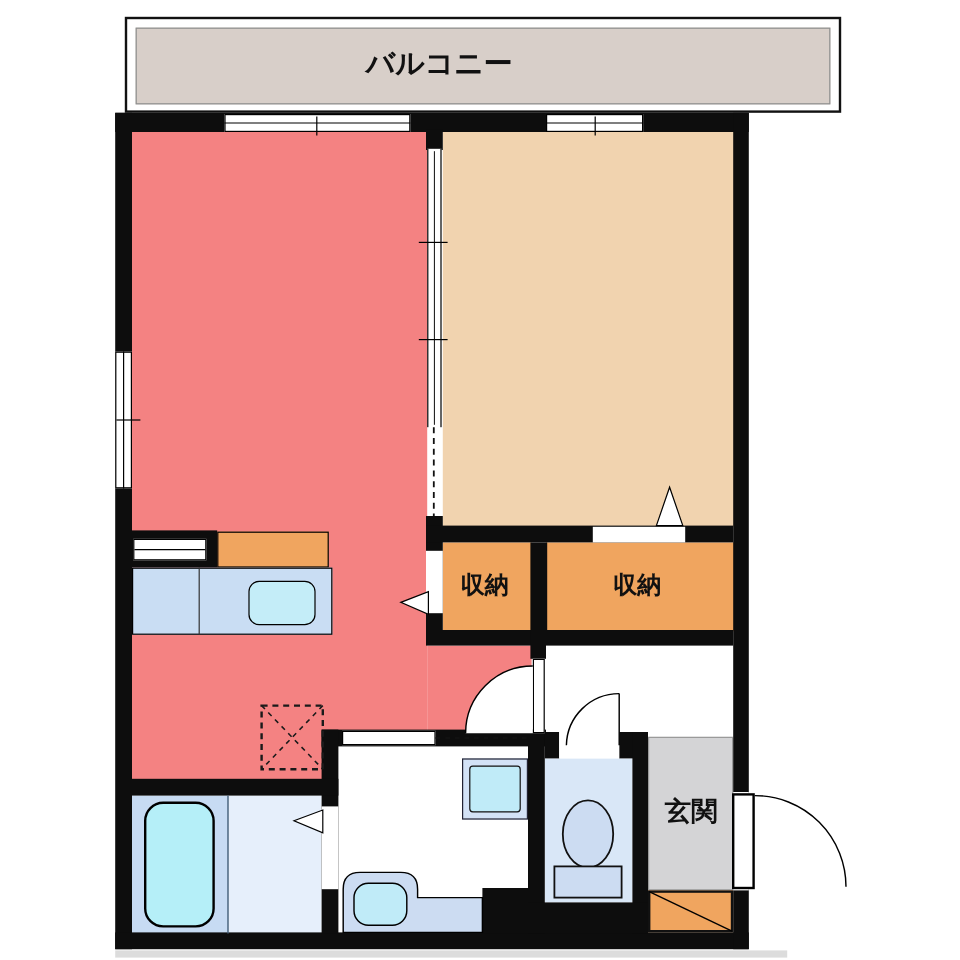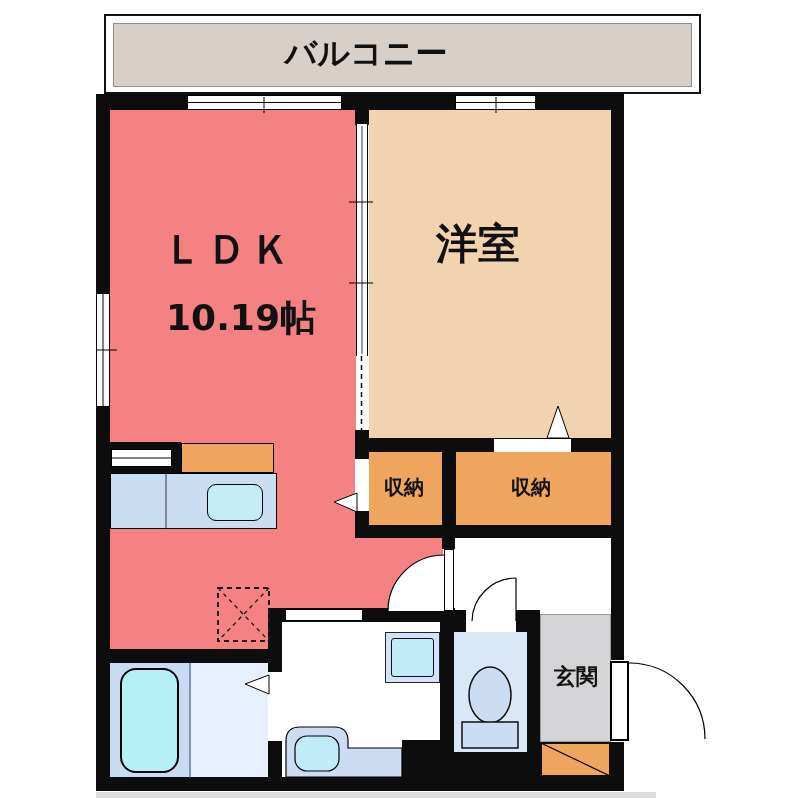--- a/index.html
+++ b/index.html
@@ -117,21 +117,18 @@
 
     <line x1="541" y1="743" x2="610" y2="776" stroke="#000" stroke-width="1.2"></line>
 
     <path d="M286,777 V741 Q286,727 300,727 H334 Q348,727 348,741 V748 H402 V777 Z" fill="var(--fixture-blue)" stroke="#000" stroke-width="1.2"></path>
     <rect x="295" y="736" width="44" height="35" rx="12" fill="var(--pan-inner)" stroke="#000" stroke-width="1.2"></rect>
 
     <ellipse cx="490" cy="695" rx="21" ry="28" fill="var(--fixture-blue)" stroke="#111" stroke-width="1.5"></ellipse>
     <rect x="462" y="722" width="56" height="26" fill="var(--fixture-blue)" stroke="#111" stroke-width="1.5"></rect>
   </svg>
 
-  <span class="lbl" style="left:366px;top:53px;font-size:32px;">バルコニー</span>
-  <span class="lbl" style="left:229px;top:249px;font-size:40px;letter-spacing:4px;">ＬＤＫ</span>
-  <span class="lbl" style="left:241px;top:318px;font-size:36px;">10.19帖</span>
-  <span class="lbl" style="left:478px;top:244px;font-size:42px;">洋室</span>
+  <span class="lbl" style="left:366px;top:53px;font-size:24px;">バルコニー</span>
   <span class="lbl" style="left:404px;top:487px;font-size:20px;">収納</span>
   <span class="lbl" style="left:531px;top:487px;font-size:20px;">収納</span>
   <span class="lbl" style="left:576px;top:677px;font-size:22px;">玄関</span>
 
 </div>
 
 </body></html>

